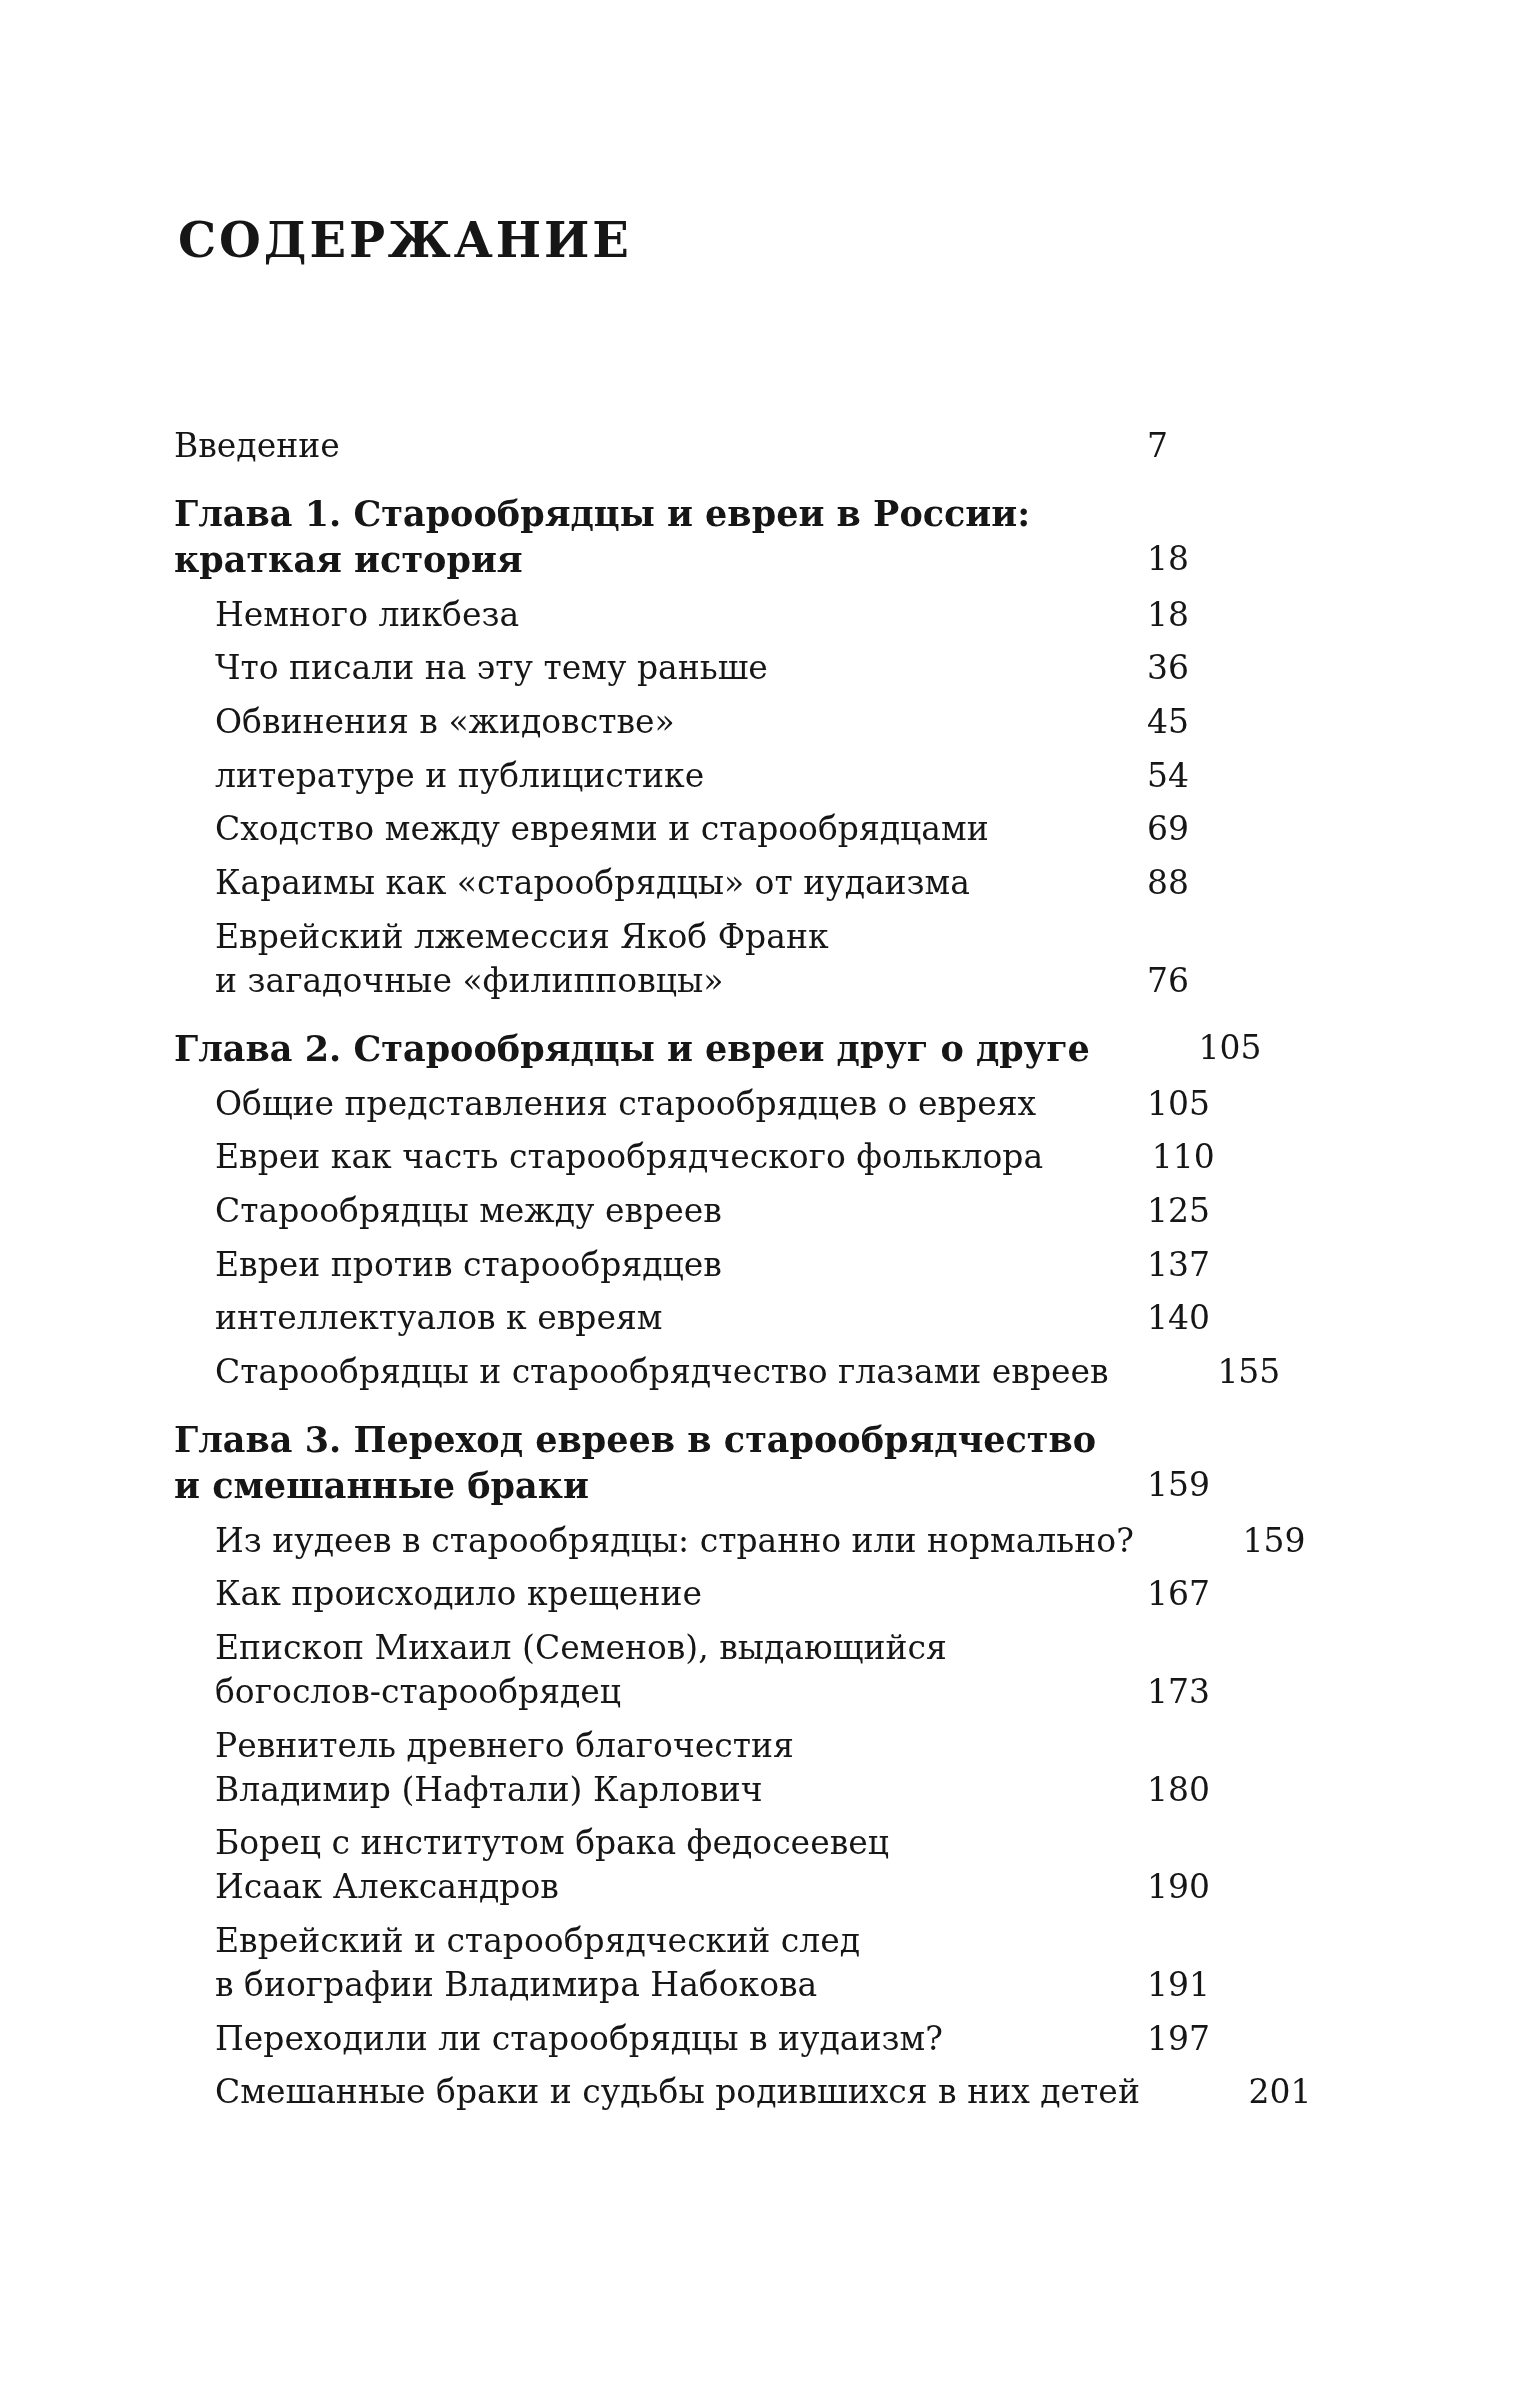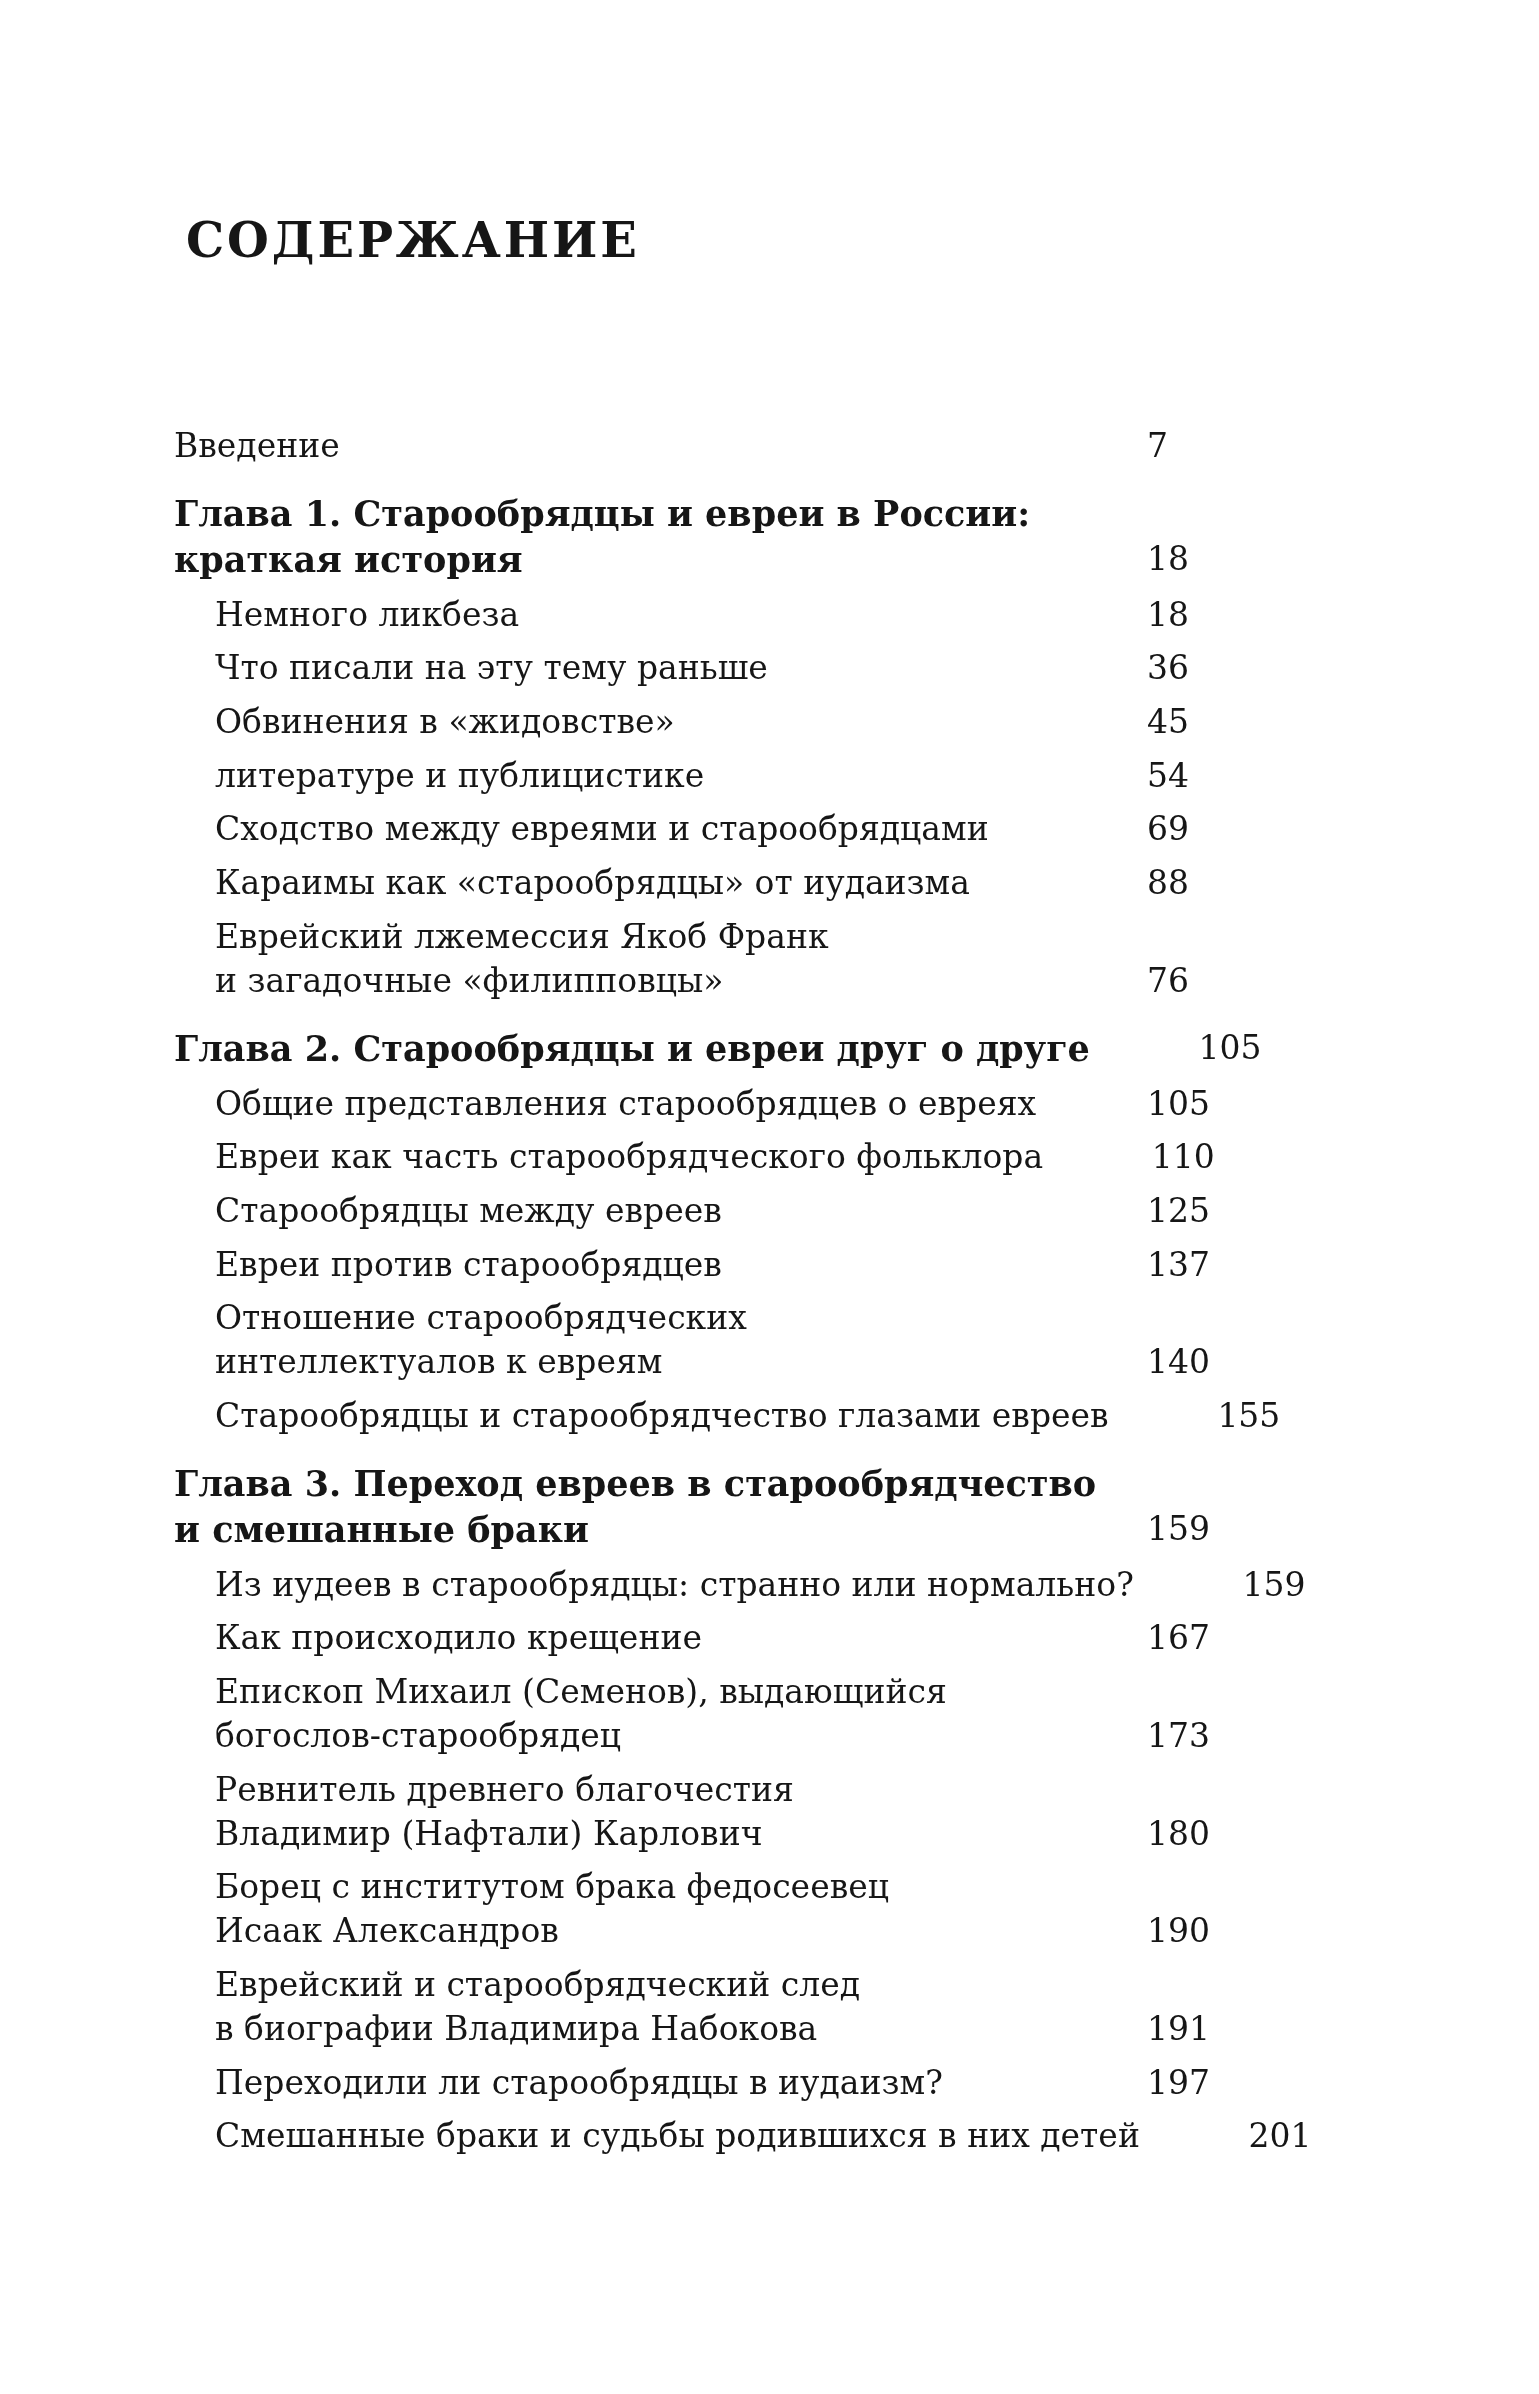--- a/index.html
+++ b/index.html
@@ -14,21 +14,21 @@
     font-family: "DejaVu Serif", "Liberation Serif", serif;
     overflow: hidden;
   }
   .sheet {
     box-sizing: border-box;
     width: 1539px;
     height: 2394px;
     padding: 210px 0 0 174px;
   }
   .doc-title {
-    margin: 0 0 154px 12px;
+    margin: 0 0 154px 4px;
     font-size: 48px;
     line-height: 60px;
     font-weight: bold;
     letter-spacing: 2.9px;
     white-space: nowrap;
   }
   .toc {
     width: 1043px;
   }
   .entry {
@@ -194,21 +194,20 @@
 
   <div class="entry sub">
     <div class="last-line">
       <span class="entry-text">Евреи против старообрядцев</span>
       <span class="leader"></span>
       <span class="page-num">137</span>
     </div>
   </div>
 
   <div class="entry sub">
-    <div class="pre-line">Отношение старообрядческих</div>
         <div class="last-line">
       <span class="entry-text">интеллектуалов к евреям</span>
       <span class="leader"></span>
       <span class="page-num">140</span>
     </div>
   </div>
 
   <div class="entry sub">
     <div class="last-line">
       <span class="entry-text">Старообрядцы и старообрядчество глазами евреев</span>

